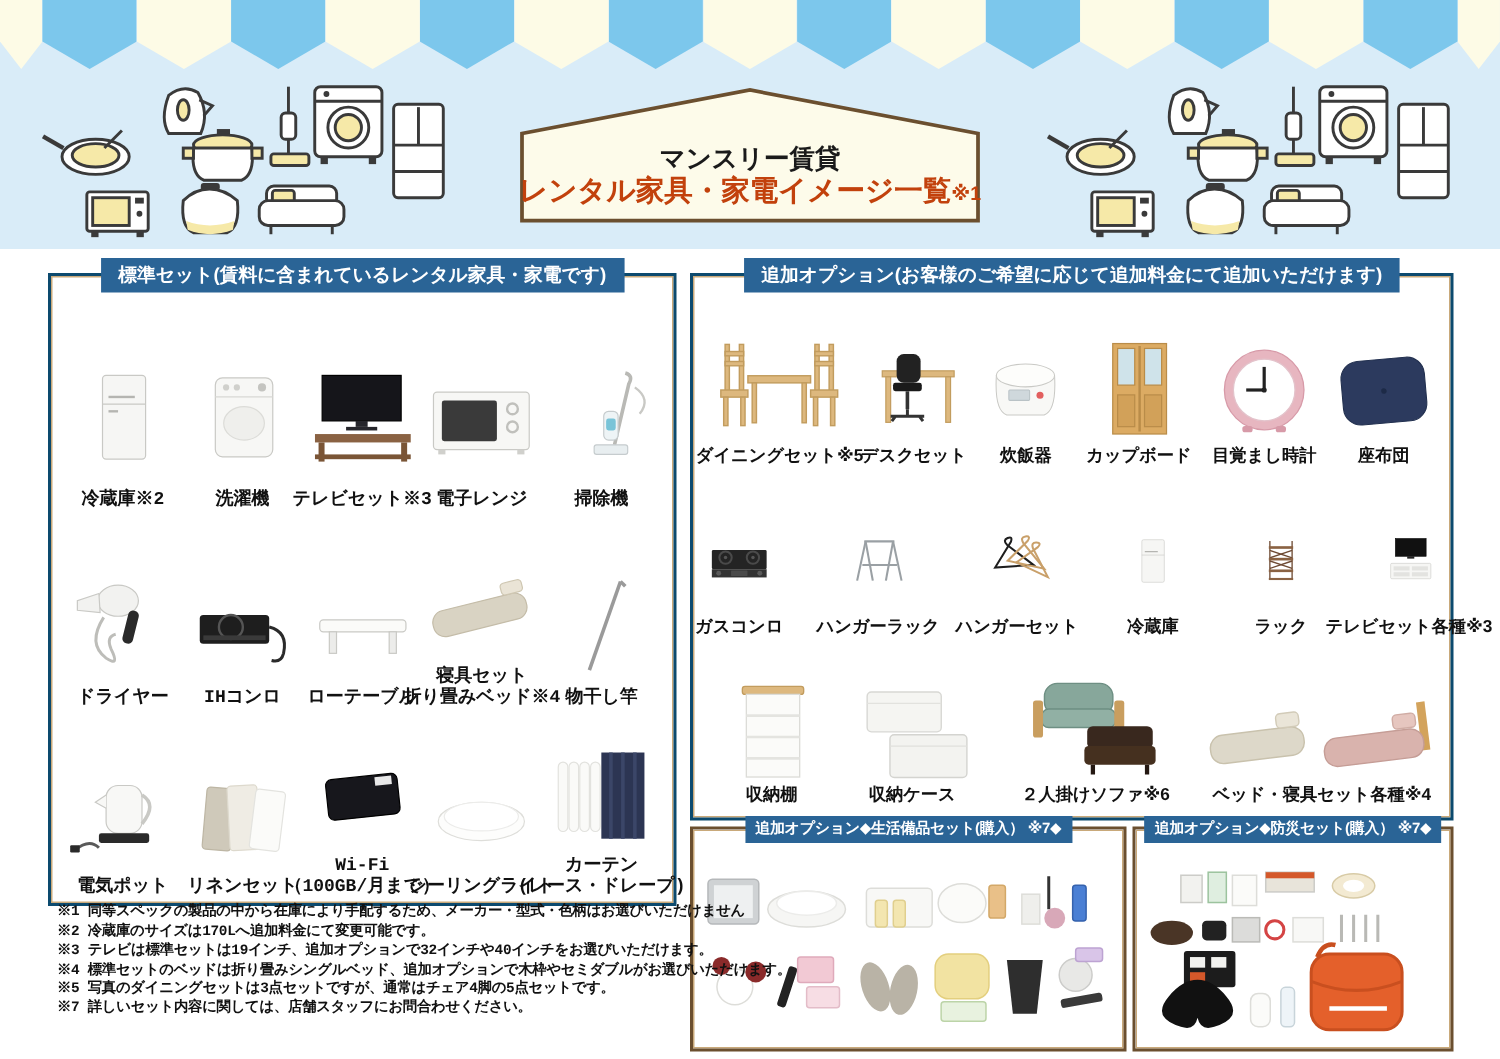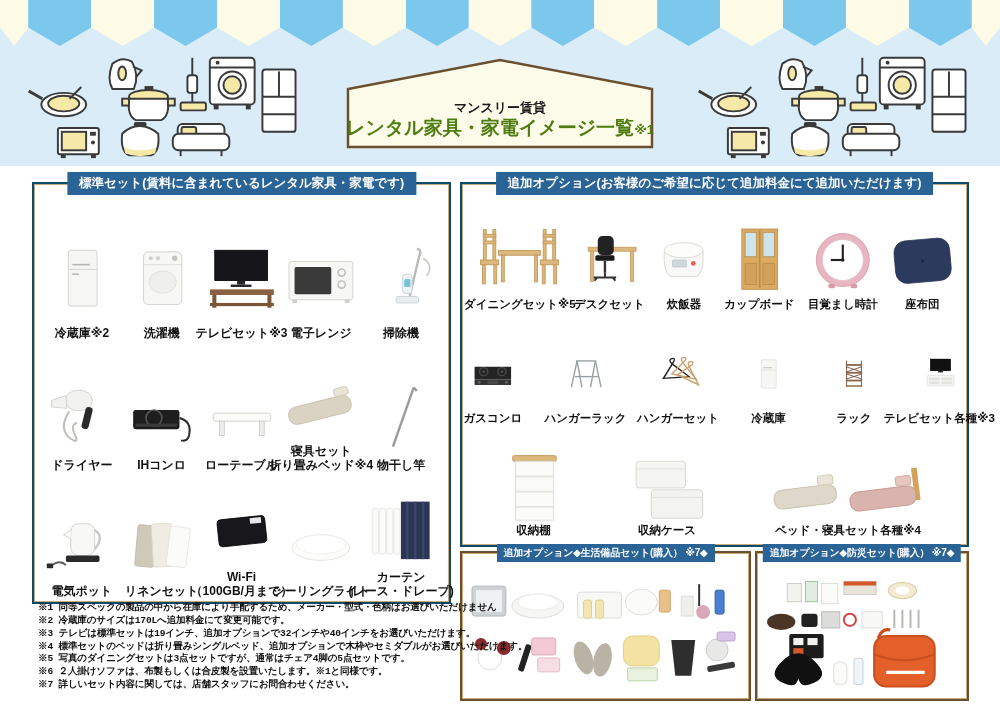--- a/index.html
+++ b/index.html
@@ -12,22 +12,22 @@
   .pn{flex:1;}
   .pn.half{flex:.45;}
   .pn.b{background:#7cc7ec;}
   .pn.c{background:#fdfbe6;}
   .pn{clip-path:polygon(0 0,100% 0,100% 60%,50% 100%,0 60%);}
   .icons-left{position:absolute;left:22px;top:50px;width:288px;height:112px;}
   .icons-right{position:absolute;left:692px;top:50px;width:288px;height:112px;}
   .plaque{position:absolute;left:345px;top:57px;width:310px;height:93px;}
   .plaque svg.bg{position:absolute;inset:0;}
   .plaque .ptxt{position:absolute;inset:0;display:flex;flex-direction:column;align-items:center;justify-content:flex-end;padding-bottom:10px;}
-  .t1{font-size:13px;font-weight:bold;color:#1a1a1a;line-height:1.25;}
-  .t2{font-size:19px;font-weight:bold;color:#4d7c0f;line-height:1.25;}
+  .t1{font-size:17px;font-weight:bold;color:#1a1a1a;line-height:1.25;}
+  .t2{font-size:19px;font-weight:bold;color:#c2410c;line-height:1.25;}
   .t2 .note{font-size:13px;font-weight:bold;}
 
   
   .box{position:absolute;background:#fff;border:2px solid #0c4a6e;box-shadow:inset 0 0 0 1px #c9a97a;}
   .sec-head{position:absolute;left:50%;transform:translateX(-50%);background:#2a6496;color:#fff;font-weight:bold;white-space:nowrap;padding:4px 12px;font-size:12.5px;line-height:1.2;}
   .std{left:32px;top:182px;width:415px;height:418px;}
   .opt{left:460px;top:182px;width:505px;height:361px;}
   .std .sec-head,.opt .sec-head{top:-12px;}
   .setbox{position:absolute;border:2px solid #6b4f2f;box-shadow:inset 0 0 0 1px #c9a97a;background:#fff;}
   .set1{left:460px;top:551px;width:287px;height:146px;}
@@ -35,21 +35,21 @@
   .setbox .sec-head{top:-9px;font-size:10px;padding:3px 7px;letter-spacing:-.2px;}
   .collage{position:absolute;left:4px;right:4px;bottom:2px;top:18px;display:flex;align-items:flex-end;justify-content:center;}
   .collage svg{width:100%;height:100%;}
 
   
   .row{display:flex;align-items:stretch;padding:0 8px;}
   .cell{flex:1;display:flex;flex-direction:column;align-items:center;justify-content:flex-end;min-width:0;}
   .pic{display:flex;align-items:flex-end;justify-content:center;width:100%;}
   .pic svg{height:100%;width:auto;max-width:100%;display:block;}
   .lbl{font-weight:bold;color:#111;text-align:center;white-space:nowrap;line-height:1.18;}
-  .std .lbl{font-size:12px;}
+  .std .lbl{font-size:12px;font-family:Liberation Mono, monospace;}
   .opt .lbl{font-size:11.5px;}
   .std .row1{height:140px;margin-top:16px;}
   .std .row2{height:128px;margin-top:4px;}
   .std .row3{height:122px;margin-top:4px;}
   .std .row1 .pic{height:94px;}
   .std .row2 .pic{height:80px;}
   .std .row3 .pic{height:76px;}
   .opt .row1{height:112px;margin-top:16px;}
   .opt .row2{height:112px;margin-top:2px;gap:48px;}
   .opt .row3{height:110px;margin-top:2px;justify-content:space-between;}
@@ -574,20 +574,35 @@
       <div class="cell" style="flex:.62">
         <div class="pic">
           <svg viewBox="0 0 100 80">
               <rect x="18" y="14" width="52" height="28" rx="3" fill="#f5f5f2" stroke="#d8d8d4"></rect>
               <line x1="18" y1="22" x2="70" y2="22" stroke="#e2e2de"></line>
               <rect x="34" y="44" width="54" height="30" rx="3" fill="#f3f3f0" stroke="#d4d4d0"></rect>
               <line x1="34" y1="52" x2="88" y2="52" stroke="#e0e0dc"></line>
             </svg>
         </div>
         <div class="lbl">収納ケース</div>
+      </div>
+      <div class="cell" style="flex:.92">
+        <div class="pic">
+          <svg viewBox="0 0 100 80">
+              <rect x="14" y="8" width="48" height="22" rx="9" fill="#87a79b" stroke="#6e8f83"></rect>
+              <rect x="12" y="26" width="52" height="13" rx="5" fill="#91b0a4" stroke="#6e8f83"></rect>
+              <rect x="6" y="20" width="7" height="26" rx="2" fill="#c99e5f"></rect>
+              <rect x="63" y="20" width="7" height="26" rx="2" fill="#c99e5f"></rect>
+              <rect x="44" y="38" width="46" height="16" rx="4" fill="#39281e"></rect>
+              <rect x="42" y="52" width="50" height="13" rx="3" fill="#45301f"></rect>
+              <line x1="48" y1="65" x2="48" y2="72" stroke="#241812" stroke-width="3"></line>
+              <line x1="86" y1="65" x2="86" y2="72" stroke="#241812" stroke-width="3"></line>
+            </svg>
+        </div>
+        <div class="lbl">２人掛けソファ※6</div>
       </div>
       <div class="cell" style="flex:.98">
         <div class="pic">
           <svg viewBox="0 0 160 80">
               <g transform="rotate(-7 30 52)">
                 <rect x="2" y="42" width="66" height="20" rx="9" fill="#ddd8c9" stroke="#c9c2ad"></rect>
                 <rect x="50" y="32" width="16" height="10" rx="3" fill="#eae5d8" stroke="#d2cbb8"></rect>
               </g>
               <g transform="rotate(-7 110 54)">
                 <rect x="150" y="26" width="6" height="34" fill="#d3a35c"></rect>
@@ -670,17 +685,16 @@
       </svg>
     </div>
   </section>
 
   <div class="footnotes">
     <div class="fn">※1 同等スペックの製品の中から在庫により手配するため、メーカー・型式・色柄はお選びいただけません</div>
     <div class="fn">※2 冷蔵庫のサイズは170Lへ追加料金にて変更可能です。</div>
     <div class="fn">※3 テレビは標準セットは19インチ、追加オプションで32インチや40インチをお選びいただけます。</div>
     <div class="fn">※4 標準セットのベッドは折り畳みシングルベッド、追加オプションで木枠やセミダブルがお選びいただけます。</div>
     <div class="fn">※5 写真のダイニングセットは3点セットですが、通常はチェア4脚の5点セットです。</div>
-    <div class="fn">※6 ２人掛けソファは、布製もしくは合皮製を設置いたします。※1と同様です。</div>
     <div class="fn">※7 詳しいセット内容に関しては、店舗スタッフにお問合わせください。</div>
   </div>
 
 </div>
 
 </body></html>

